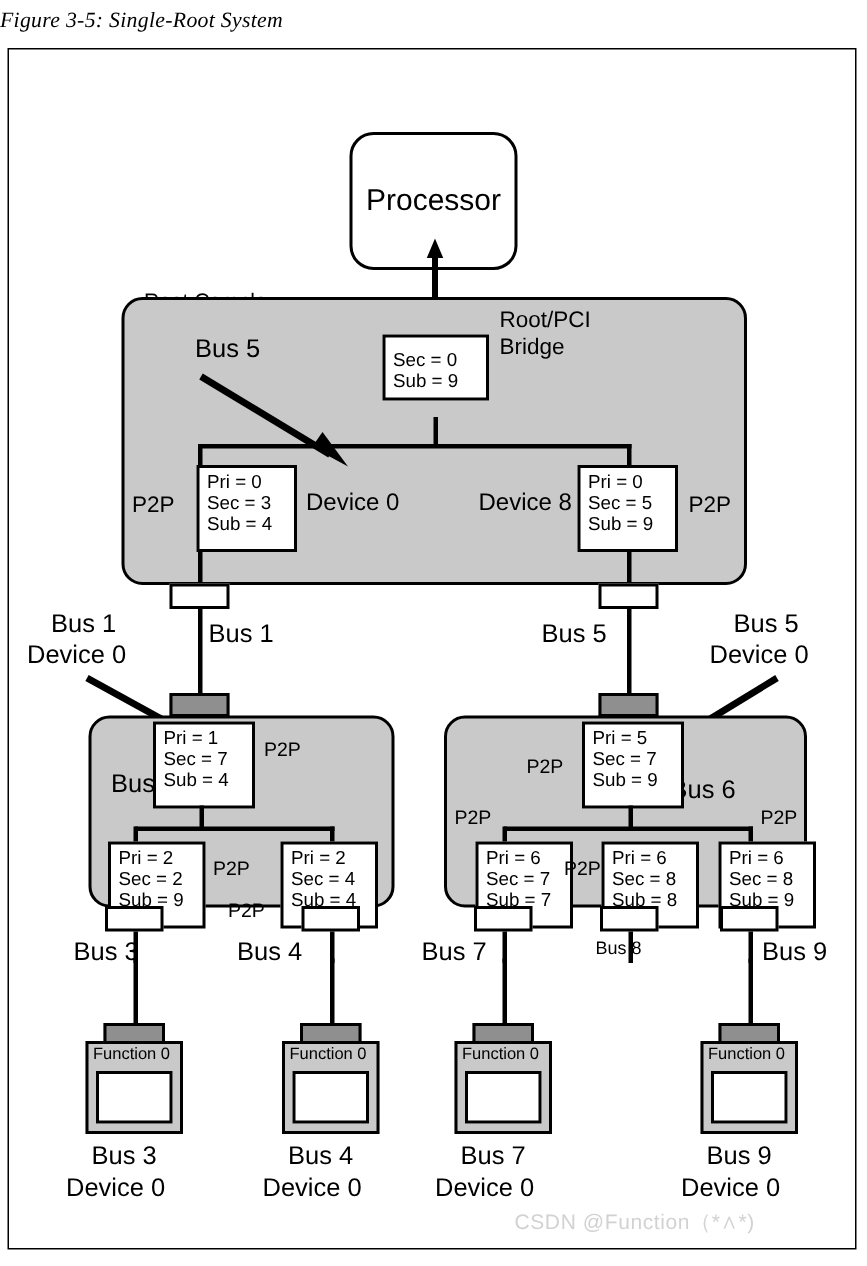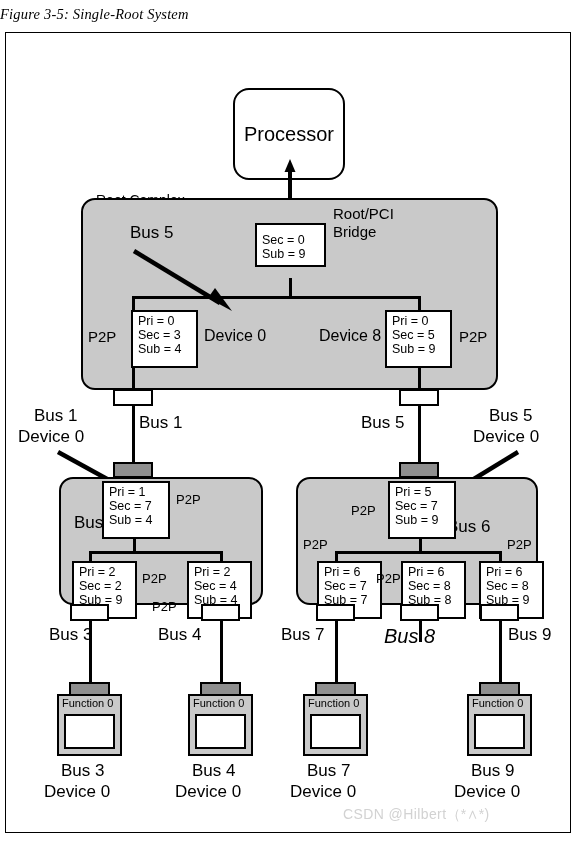--- a/index.html
+++ b/index.html
@@ -206,21 +206,21 @@
   <div class="vline" style="left:329px;top:584px;height:25px;"></div>
   <div class="vline" style="left:413px;top:584px;height:25px;"></div>
   <div class="vline" style="left:493px;top:584px;height:25px;"></div>
   <div class="stub-w" style="left:310px;top:571px;width:39px;height:17px;"></div>
   <div class="stub-w" style="left:394px;top:571px;width:39px;height:17px;"></div>
   <div class="stub-w" style="left:474px;top:571px;width:39px;height:17px;"></div>
 
   <div class="lbl" style="left:43px;top:592px;font-size:17px;">Bus 3</div>
   <div class="lbl" style="left:152px;top:592px;font-size:17px;">Bus 4</div>
   <div class="lbl" style="left:275px;top:592px;font-size:17px;">Bus 7</div>
-  <div class="lbl" style="left:378px;top:592px;font-size:20px;font-style:italic;">Bus 8</div>
+  <div class="lbl" style="left:391px;top:592px;font-size:12px;">Bus 8</div>
   <div class="lbl" style="left:502px;top:592px;font-size:17px;">Bus 9</div>
 
   <div class="vline" style="left:83px;top:606px;height:46px;"></div>
   <div class="vline" style="left:214px;top:606px;height:46px;"></div>
   <div class="vline" style="left:329px;top:606px;height:46px;"></div>
   <div class="vline" style="left:493px;top:606px;height:46px;"></div>
 
   <div class="ep-tab" style="left:63px;top:649px;width:41px;height:14px;"></div>
   <div class="ep" style="left:51px;top:661px;width:65px;height:62px;"></div>
   <div class="ep-txt" style="left:56px;top:664px;">Function 0</div>
@@ -244,13 +244,13 @@
 
   <div class="ep-tab" style="left:473px;top:649px;width:41px;height:14px;"></div>
   <div class="ep" style="left:461px;top:661px;width:65px;height:62px;"></div>
   <div class="ep-txt" style="left:466px;top:664px;">Function 0</div>
   <div class="ep-inner" style="left:468px;top:681px;width:51px;height:35px;"></div>
   <div class="lbl" style="left:465px;top:728px;font-size:17px;">Bus 9</div>
   <div class="lbl" style="left:448px;top:749px;font-size:17px;">Device 0</div>
 
 </div>
 
-<div id="wm">CSDN @Hilbert（*∧*)</div>
+<div id="wm">CSDN @Function（*∧*)</div>
 
 </body></html>

